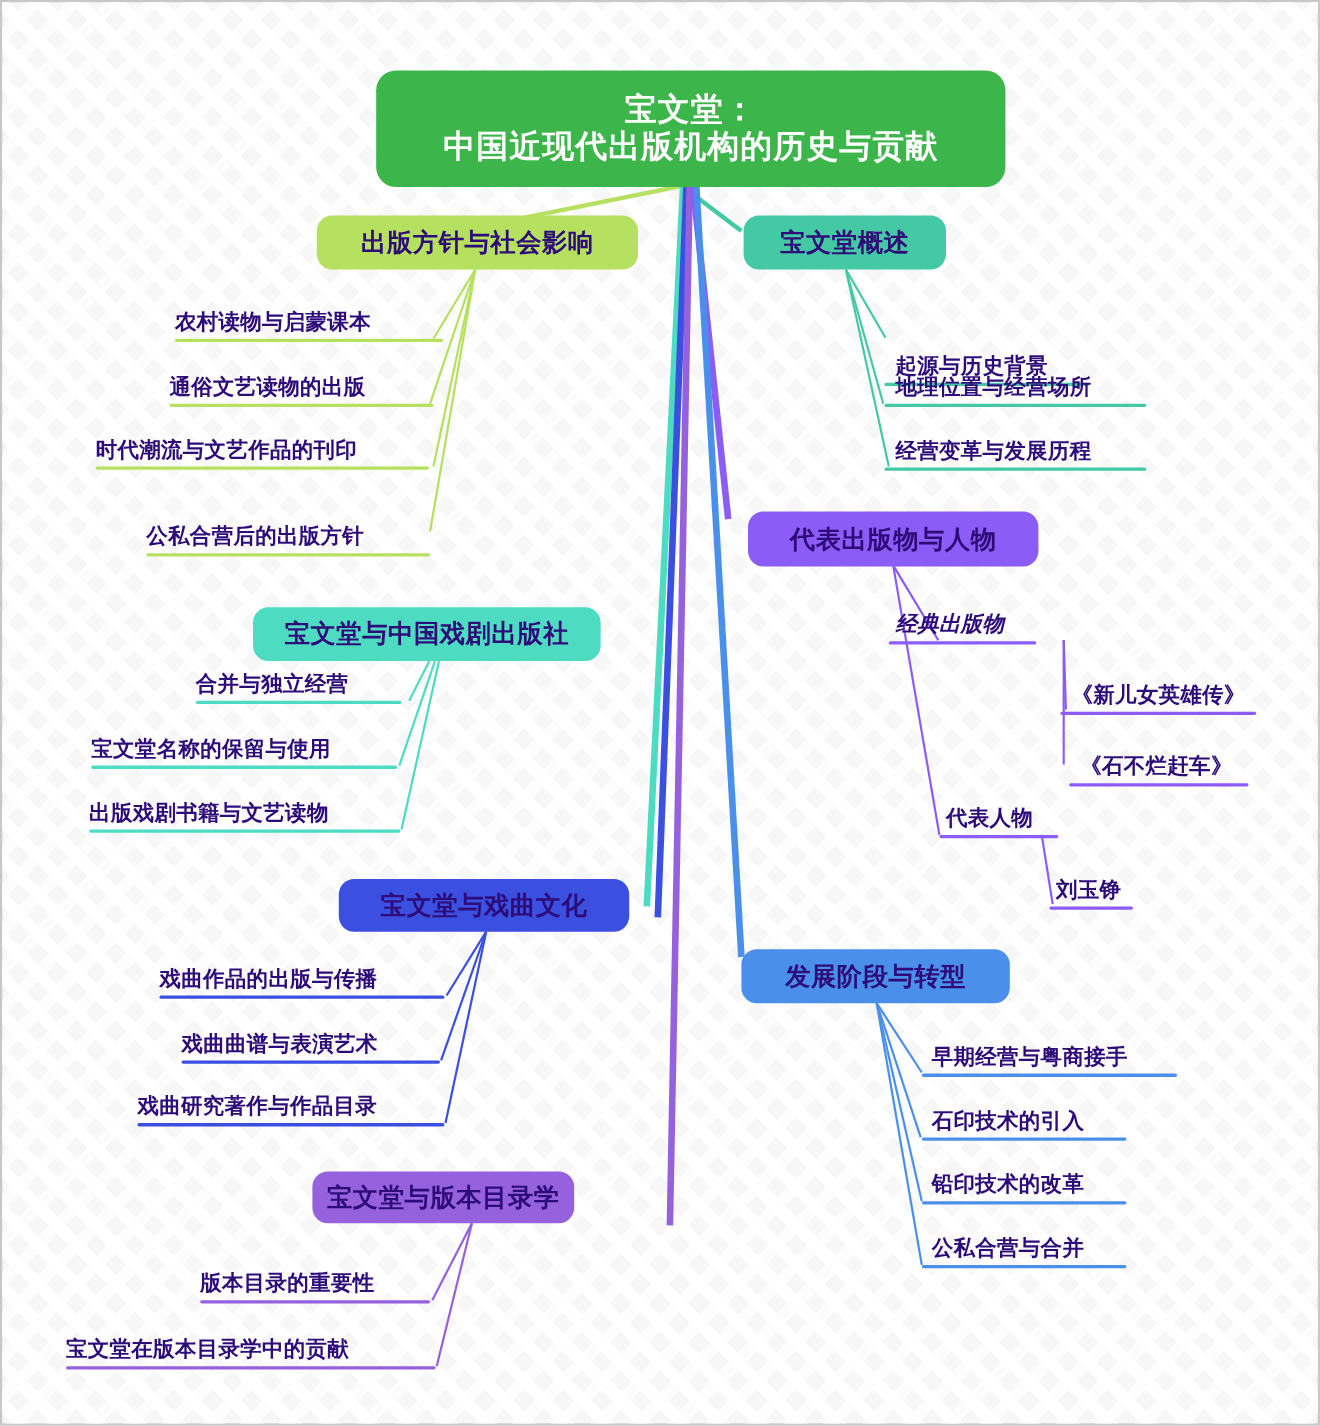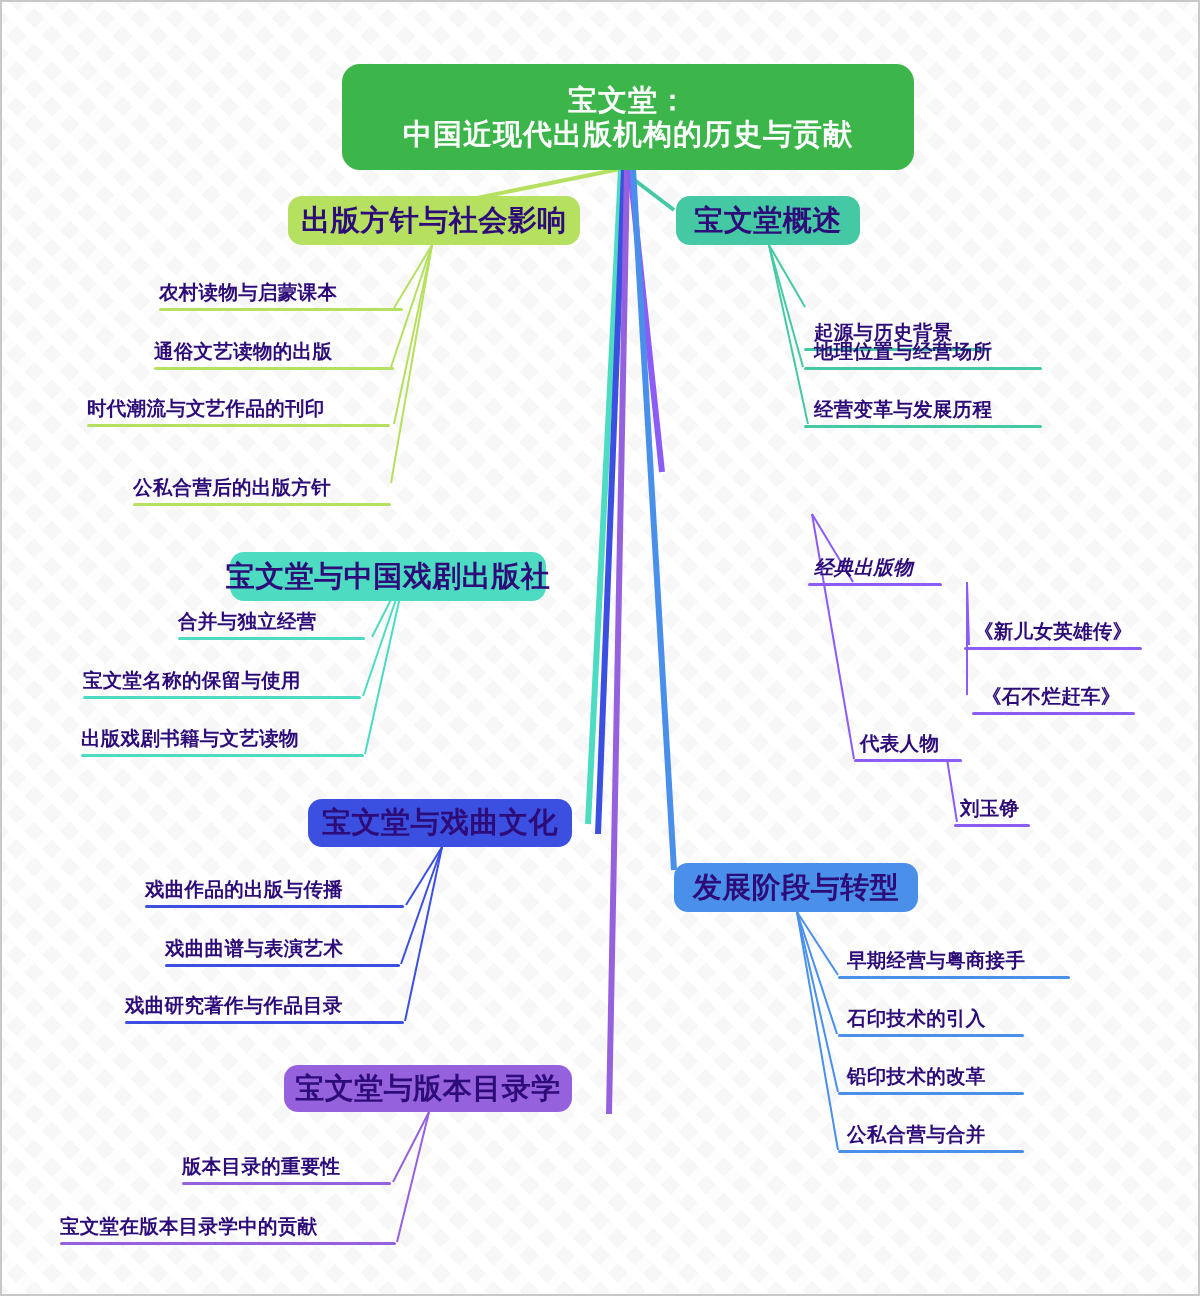--- a/index.html
+++ b/index.html
@@ -39,21 +39,21 @@
   }
   .root{
     color:#ffffff;
     border-radius:18px;
     flex-direction:column;
     line-height:1.18;
     font-size:29px;
     text-align:center;
     letter-spacing:1px;
   }
-  .branch{font-size:29px;padding:0 18px;}
+  .branch{font-size:23px;padding:0 18px;}
 
   .leaf{
     position:absolute;
     font-weight:bold;
     font-size:19.5px;
     color:#2d0b78;
     white-space:nowrap;
     box-sizing:border-box;
     padding-bottom:3px;
     letter-spacing:.3px;
@@ -165,21 +165,21 @@
   </div>
   <div class="leaf" style="left:163px;top:933px;">
     <span class="txt">戏曲曲谱与表演艺术</span>
     <span class="ul" style="background:#3b4fe0;width:235px;"></span>
   </div>
   <div class="leaf" style="left:123px;top:990px;">
     <span class="txt">戏曲研究著作与作品目录</span>
     <span class="ul" style="background:#3b4fe0;width:279px;"></span>
   </div>
 
-  <div class="node branch" style="left:282px;top:1063px;width:288px;height:47px;background:#9561dd;">
+  <div class="node branch" style="left:282px;top:1063px;width:238px;height:47px;background:#9561dd;">
     <span>宝文堂与版本目录学</span>
   </div>
   <div class="leaf" style="left:58px;top:1211px;">
     <span class="txt">宝文堂在版本目录学中的贡献</span>
     <span class="ul" style="background:#9561dd;width:336px;"></span>
   </div>
   <div class="leaf" style="left:180px;top:1151px;">
     <span class="txt">版本目录的重要性</span>
     <span class="ul" style="background:#9561dd;width:209px;"></span>
   </div>
@@ -193,20 +193,23 @@
   </div>
   <div class="leaf r" style="left:812px;top:394px;">
     <span class="txt">经营变革与发展历程</span>
     <span class="ul" style="background:#45c9a5;width:238px;margin-left:-10px;"></span>
   </div>
   <div class="leaf r" style="left:812px;top:336px;">
     <span class="txt">地理位置与经营场所</span>
     <span class="ul" style="background:#45c9a5;width:238px;margin-left:-10px;"></span>
   </div>
 
+  <div class="node branch" style="left:678px;top:463px;width:264px;height:50px;background:#8b5cf6;">
+    <span>代表出版物与人物</span>
+  </div>
   <div class="leaf r" style="left:812px;top:552px;font-style:italic;">
     <span class="txt">经典出版物</span>
     <span class="ul" style="background:#8b5cf6;width:134px;margin-left:-6px;"></span>
   </div>
   <div class="leaf r" style="left:972px;top:616px;">
     <span class="txt">《新儿女英雄传》</span>
     <span class="ul" style="background:#8b5cf6;width:178px;margin-left:-10px;"></span>
   </div>
   <div class="leaf r" style="left:980px;top:681px;">
     <span class="txt">《石不烂赶车》</span>

